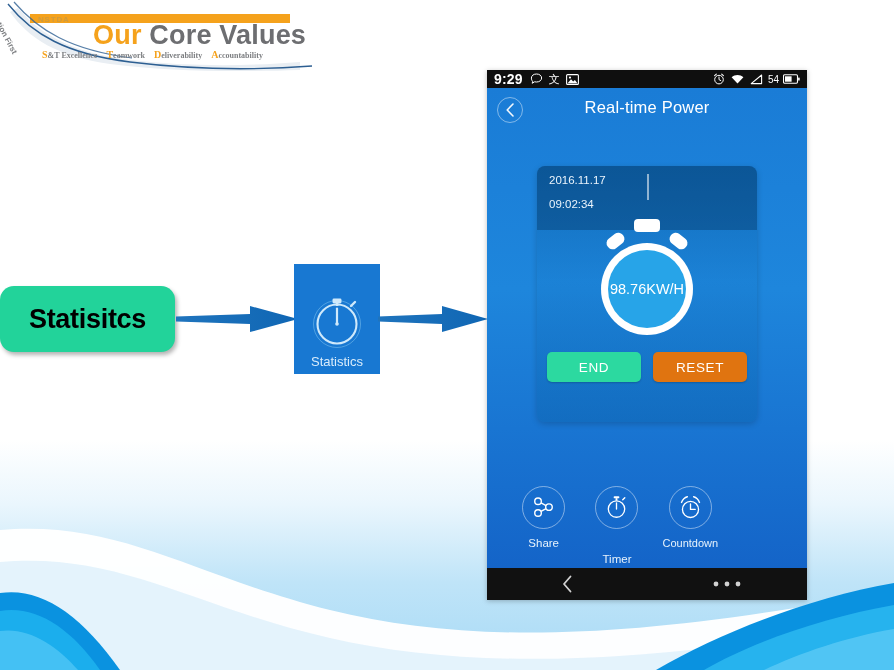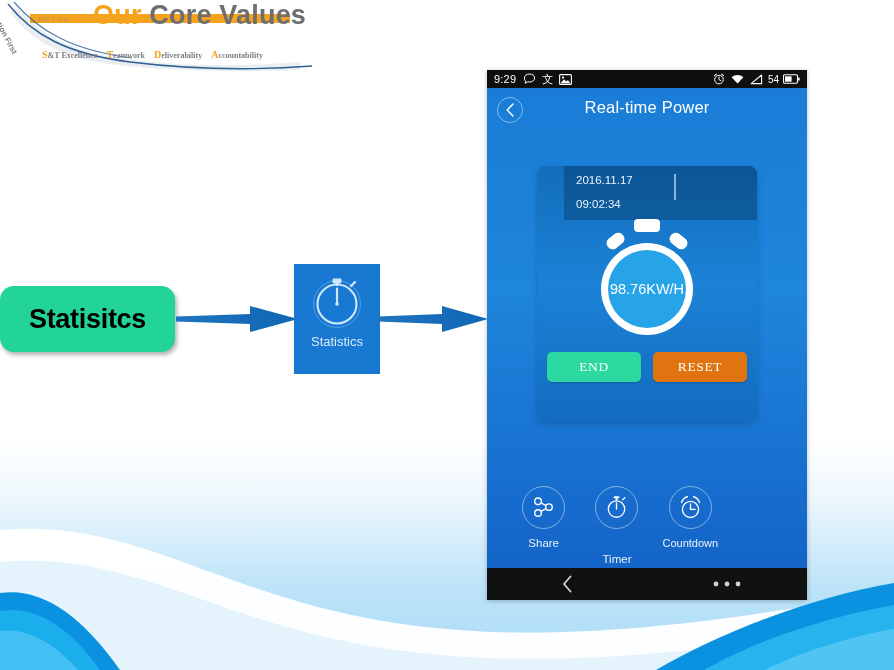--- a/index.html
+++ b/index.html
@@ -27,21 +27,21 @@
   }
   .bg-watermark{
     position:absolute; left:348px; top:452px; width:175px; height:62px;
     opacity:.055; color:#0a4a8a; font-size:13px; line-height:19px;
     letter-spacing:.3px; overflow:hidden; font-family:"Liberation Sans",sans-serif;
   }
 
   
   #header-banner{ position:absolute; left:0; top:0; width:330px; height:72px; }
   .hdr-title{
-    position:absolute; left:93px; top:0;
+    position:absolute; left:93px; top:20px;
     font-size:27px; font-weight:bold; color:#6d6e71; letter-spacing:.2px;
     white-space:nowrap;
   }
   .hdr-title .our{ color:#F5A21C; }
   .hdr-nstda{
     position:absolute; left:38px; top:15px;
     font-size:8px; font-weight:bold; color:#cf9b3e; letter-spacing:.8px;
   }
   .hdr-nationfirst{
     position:absolute; left:-2px; top:12px;
@@ -104,21 +104,21 @@
   <defs>
       <linearGradient id="ag1" x1="0" y1="0" x2="1" y2="0">
     <stop offset="0" stop-color="#1f74bd"></stop>
         <stop offset="1" stop-color="#0f66b4"></stop>
       </linearGradient>
     </defs>
   <path d="M0,13.5 L74,11 L74,3 L122,16 L74,29 L74,21 L0,18.5 Z" fill="url(#ag1)"></path>
 </svg>
 
 <div style="position:absolute;left:294px;top:264px;width:86px;height:110px;">
-  <div id="apptile" style="width: 86px; height: 110px; display: flex; flex-direction: column; align-items: center; justify-content: flex-start; padding-top: 8px; background: rgb(24, 120, 210);">
+  <div id="apptile" style="width: 86px; height: 110px; display: flex; flex-direction: column; align-items: center; justify-content: flex-start; padding-top: 28px; background: rgb(24, 120, 210);">
     <svg width="54" height="56" viewBox="0 0 54 56">
       <circle cx="27" cy="32" r="19.5" fill="none" stroke="#cfe9fb" stroke-width="2.1"></circle>
       <circle cx="27" cy="32" r="23.5" fill="none" stroke="#7fc2ee" stroke-width="1" opacity=".55"></circle>
       <rect x="22.5" y="6.5" width="9" height="5" rx="1.4" fill="#cfe9fb"></rect>
       <rect x="25.8" y="10" width="2.6" height="4" fill="#cfe9fb"></rect>
       <path d="M41,14 l4,-4" stroke="#cfe9fb" stroke-width="2.4" stroke-linecap="round"></path>
       <path d="M27,32 L27,16.5" stroke="#cfe9fb" stroke-width="2.2" stroke-linecap="round"></path>
       <circle cx="27" cy="32" r="1.8" fill="#cfe9fb"></circle>
     </svg>
     <span style="margin-top:6px;font-size:13px;color:#d9ecfb;">Statistics</span>
@@ -131,21 +131,21 @@
     <stop offset="0" stop-color="#1f74bd"></stop>
         <stop offset="1" stop-color="#0f66b4"></stop>
       </linearGradient>
     </defs>
   <path d="M0,13.5 L64,11 L64,3 L110,16 L64,29 L64,21 L0,18.5 Z" fill="url(#ag2)"></path>
 </svg>
 
 <div id="phone" style="position:absolute;left:487px;top:70px;width:320px;height:530px;overflow:hidden;box-shadow:0 1px 5px rgba(0,0,0,.25);">
 
   <div id="statusbar" style="position: absolute; left: 0px; top: 0px; width: 320px; height: 18px; display: flex; align-items: center; padding: 0px 7px; background: rgb(15, 15, 15);">
-    <span style="color:#fff;font-size:11px;font-weight:normal;letter-spacing:.2px;">9:29</span>
+    <span style="color:#fff;font-size:14px;font-weight:bold;letter-spacing:.2px;">9:29</span>
 
     <svg width="13" height="12" viewBox="0 0 13 12" style="margin-left:7px;">
       <path d="M6.5,1 C9.5,1 11.6,2.7 11.6,5 C11.6,7.3 9.5,9 6.5,9 C5.8,9 5.2,8.93 4.6,8.8 L2.2,10.3 L2.7,8.25 C1.7,7.45 1.4,6.3 1.4,5 C1.4,2.7 3.5,1 6.5,1 Z" fill="none" stroke="#fff" stroke-width="1"></path>
     </svg>
 
     <span style="margin-left:6px;color:#fff;font-size:11px;line-height:11px;">文</span>
 
     <svg width="13" height="11" viewBox="0 0 13 11" style="margin-left:6px;">
       <rect x="0.6" y="0.6" width="11.8" height="9.8" rx="1" fill="none" stroke="#fff" stroke-width="1.1"></rect>
       <circle cx="4" cy="3.6" r="1.1" fill="#fff"></circle>
@@ -184,38 +184,38 @@
       <div style="position:absolute;left:10px;top:9px;width:26px;height:26px;border-radius:50%;border:1px solid rgba(255,255,255,.45);display:flex;align-items:center;justify-content:center;">
         <svg width="11" height="14" viewBox="0 0 11 14">
           <path d="M8,1 L2.2,7 L8,13" stroke="#ffffff" stroke-width="1.6" fill="none" stroke-linecap="round" stroke-linejoin="round" opacity=".95"></path>
         </svg>
       </div>
       <div style="position:absolute;left:0;top:10px;width:320px;text-align:center;color:#fff;font-size:16.5px;letter-spacing:.2px;">Real-time Power</div>
     </div>
 
     <div id="maincard" style="position: absolute; left: 50px; top: 78px; width: 220px; height: 256px; border-radius: 8px; overflow: hidden; box-shadow: rgba(0, 0, 0, 0.18) 0px 2px 6px; background: linear-gradient(rgba(10, 95, 165, 0.55) 0%, rgba(22, 120, 200, 0.3) 45%, rgba(12, 100, 175, 0.5) 100%);">
 
-      <div style="position:absolute;left:0;top:0;width:220px;height:54px;background:rgba(0,40,80,.34);margin-left:27px;">
+      <div style="position:absolute;left:0;top:0;width:220px;height:64px;background:rgba(0,40,80,.34);">
         <div style="position:absolute;left:12px;top:6px;color:#eaf4fc;font-size:11.5px;line-height:16px;">2016.11.17</div>
         <div style="position:absolute;left:12px;top:30px;color:#eaf4fc;font-size:11.5px;line-height:16px;">09:02:34</div>
         <div style="position:absolute;left:110px;top:8px;width:1.5px;height:26px;background:rgba(255,255,255,.55);"></div>
       </div>
 
       <div style="position:absolute;left:0;top:50px;width:220px;height:130px;display:flex;align-items:center;justify-content:center;">
         <svg width="122" height="124" viewBox="0 0 122 124">
           <rect x="48" y="0" width="26" height="13" rx="4" fill="#ffffff"></rect>
           <rect x="20" y="16" width="19" height="12" rx="5.5" fill="#ffffff" transform="rotate(-38 29.5 22)"></rect>
           <rect x="83" y="16" width="19" height="12" rx="5.5" fill="#ffffff" transform="rotate(38 92.5 22)"></rect>
           <circle cx="61" cy="70" r="46" fill="#ffffff"></circle>
           <circle cx="61" cy="70" r="39" fill="#27A4E8"></circle>
           <text x="61" y="75" text-anchor="middle" fill="#ffffff" font-size="14.5" font-family="Liberation Sans, sans-serif" id="gauge-text">98.76KW/H</text>
         </svg>
       </div>
 
-      <div style="position:absolute;left:0;top:186px;width:220px;height:34px;display:flex;justify-content:space-between;padding:0 10px;font-family:Liberation Serif, serif;">
+      <div style="position:absolute;left:0;top:186px;width:220px;height:34px;display:flex;justify-content:space-between;padding:0 10px;">
         <div id="btn-end" style="width: 94px; height: 30px; border-radius: 5px; display: flex; align-items: center; justify-content: center; box-shadow: rgba(0, 0, 0, 0.2) 0px 1px 2px; background: rgb(44, 217, 160);">
           <span style="color:#ffffff;font-size:13.5px;letter-spacing:.6px;">END</span>
         </div>
         <div id="btn-reset" style="width: 94px; height: 30px; border-radius: 5px; display: flex; align-items: center; justify-content: center; box-shadow: rgba(0, 0, 0, 0.2) 0px 1px 2px; background: rgb(224, 116, 16);">
           <span style="color:#ffffff;font-size:13.5px;letter-spacing:.6px;">RESET</span>
         </div>
       </div>
     </div>
 
     <div id="actionrow" style="position:absolute;left:0;top:398px;width:260px;height:82px;display:flex;justify-content:space-around;align-items:flex-start;padding:0 20px;">

